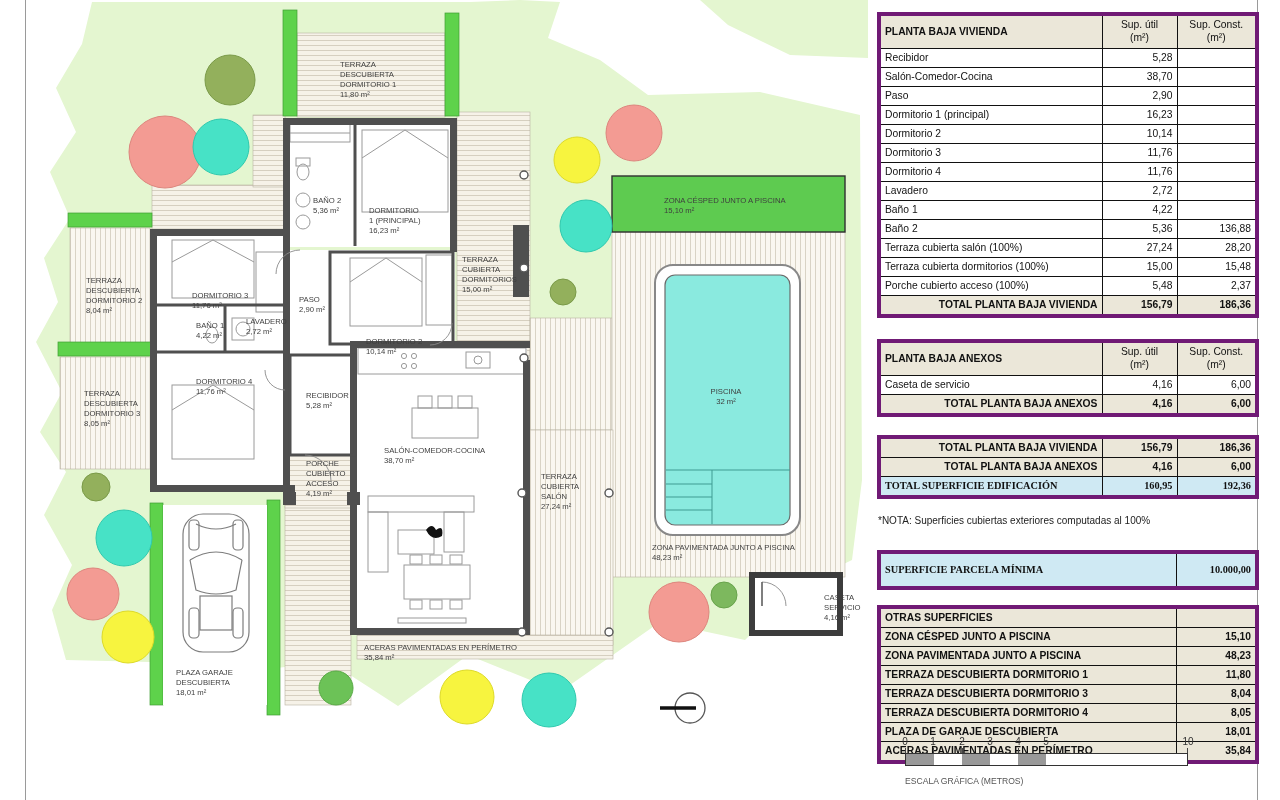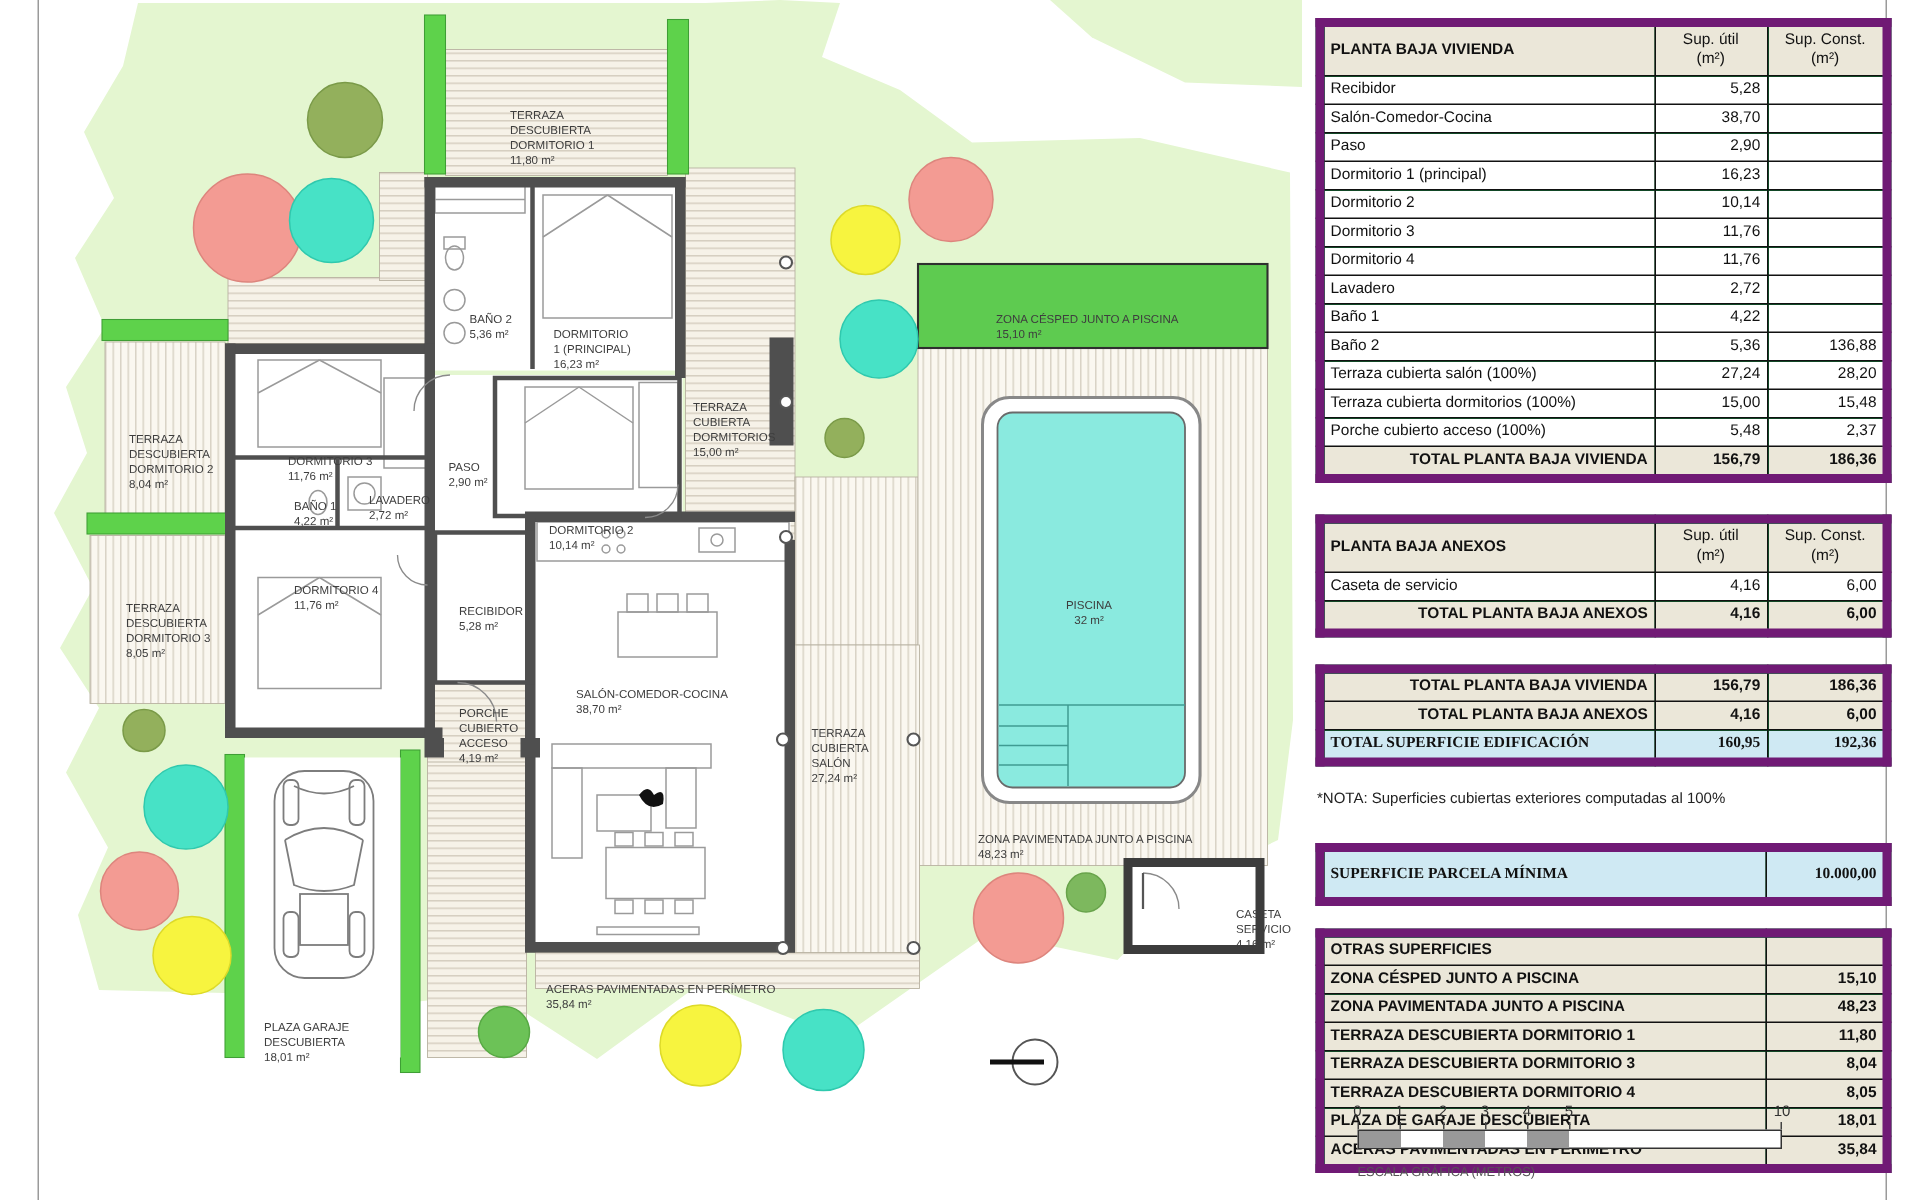--- a/index.html
+++ b/index.html
@@ -4,25 +4,25 @@
 <style>
   html,body{margin:0;padding:0;background:#fff;}
   #stage{position:relative;width:1280px;height:800px;overflow:hidden;background:#fff;
          font-family:"Liberation Sans",sans-serif;}
   
   .sheet-line{position:absolute;top:0;width:1px;height:800px;background:#9a9a9a;}
   
   #plan-svg{position:absolute;left:0;top:0;}
   
   .plabel{position:absolute;font-size:7.7px;line-height:1.28;color:#3e3e3e;
-          white-space:pre-line;z-index:5;margin-top:12px;}
+          white-space:pre-line;z-index:5;}
   .plabel.ctr{text-align:center;}
   
   .panel{position:absolute;left:877px;top:12px;width:380px;z-index:6;}
-  table{border-collapse:collapse;table-layout:fixed;width:378px;border:6px solid #701a75;background:#15803d;}
+  table{border-collapse:collapse;table-layout:fixed;width:378px;border:4px solid #701a75;background:#e5e5e5;}
   td{border:1px solid #111;font:10.3px/1.25 "Liberation Sans",sans-serif;color:#111;
      padding:2px 4px;background:#fff;overflow:hidden;white-space:nowrap;height:14px;vertical-align:middle;}
   td.hd{background:#ebe7d9;font-weight:700;}
   td.hdc{background:#ebe7d9;font-weight:400;text-align:center;white-space:pre-line;padding:1px 2px;height:30px;}
   td.num{text-align:right;}
   tr.tot td{background:#ebe7d9;font-weight:700;text-align:right;}
   tr.hl td{background:#cfe9f3;font-weight:700;font-family:Liberation Serif, serif;}
   tr.beige td{background:#ebe7d9;font-weight:700;}
   td.white{background:#fff;}
   .nota{font:10px "Liberation Sans",sans-serif;color:#222;margin:16px 0 0 1px;}

